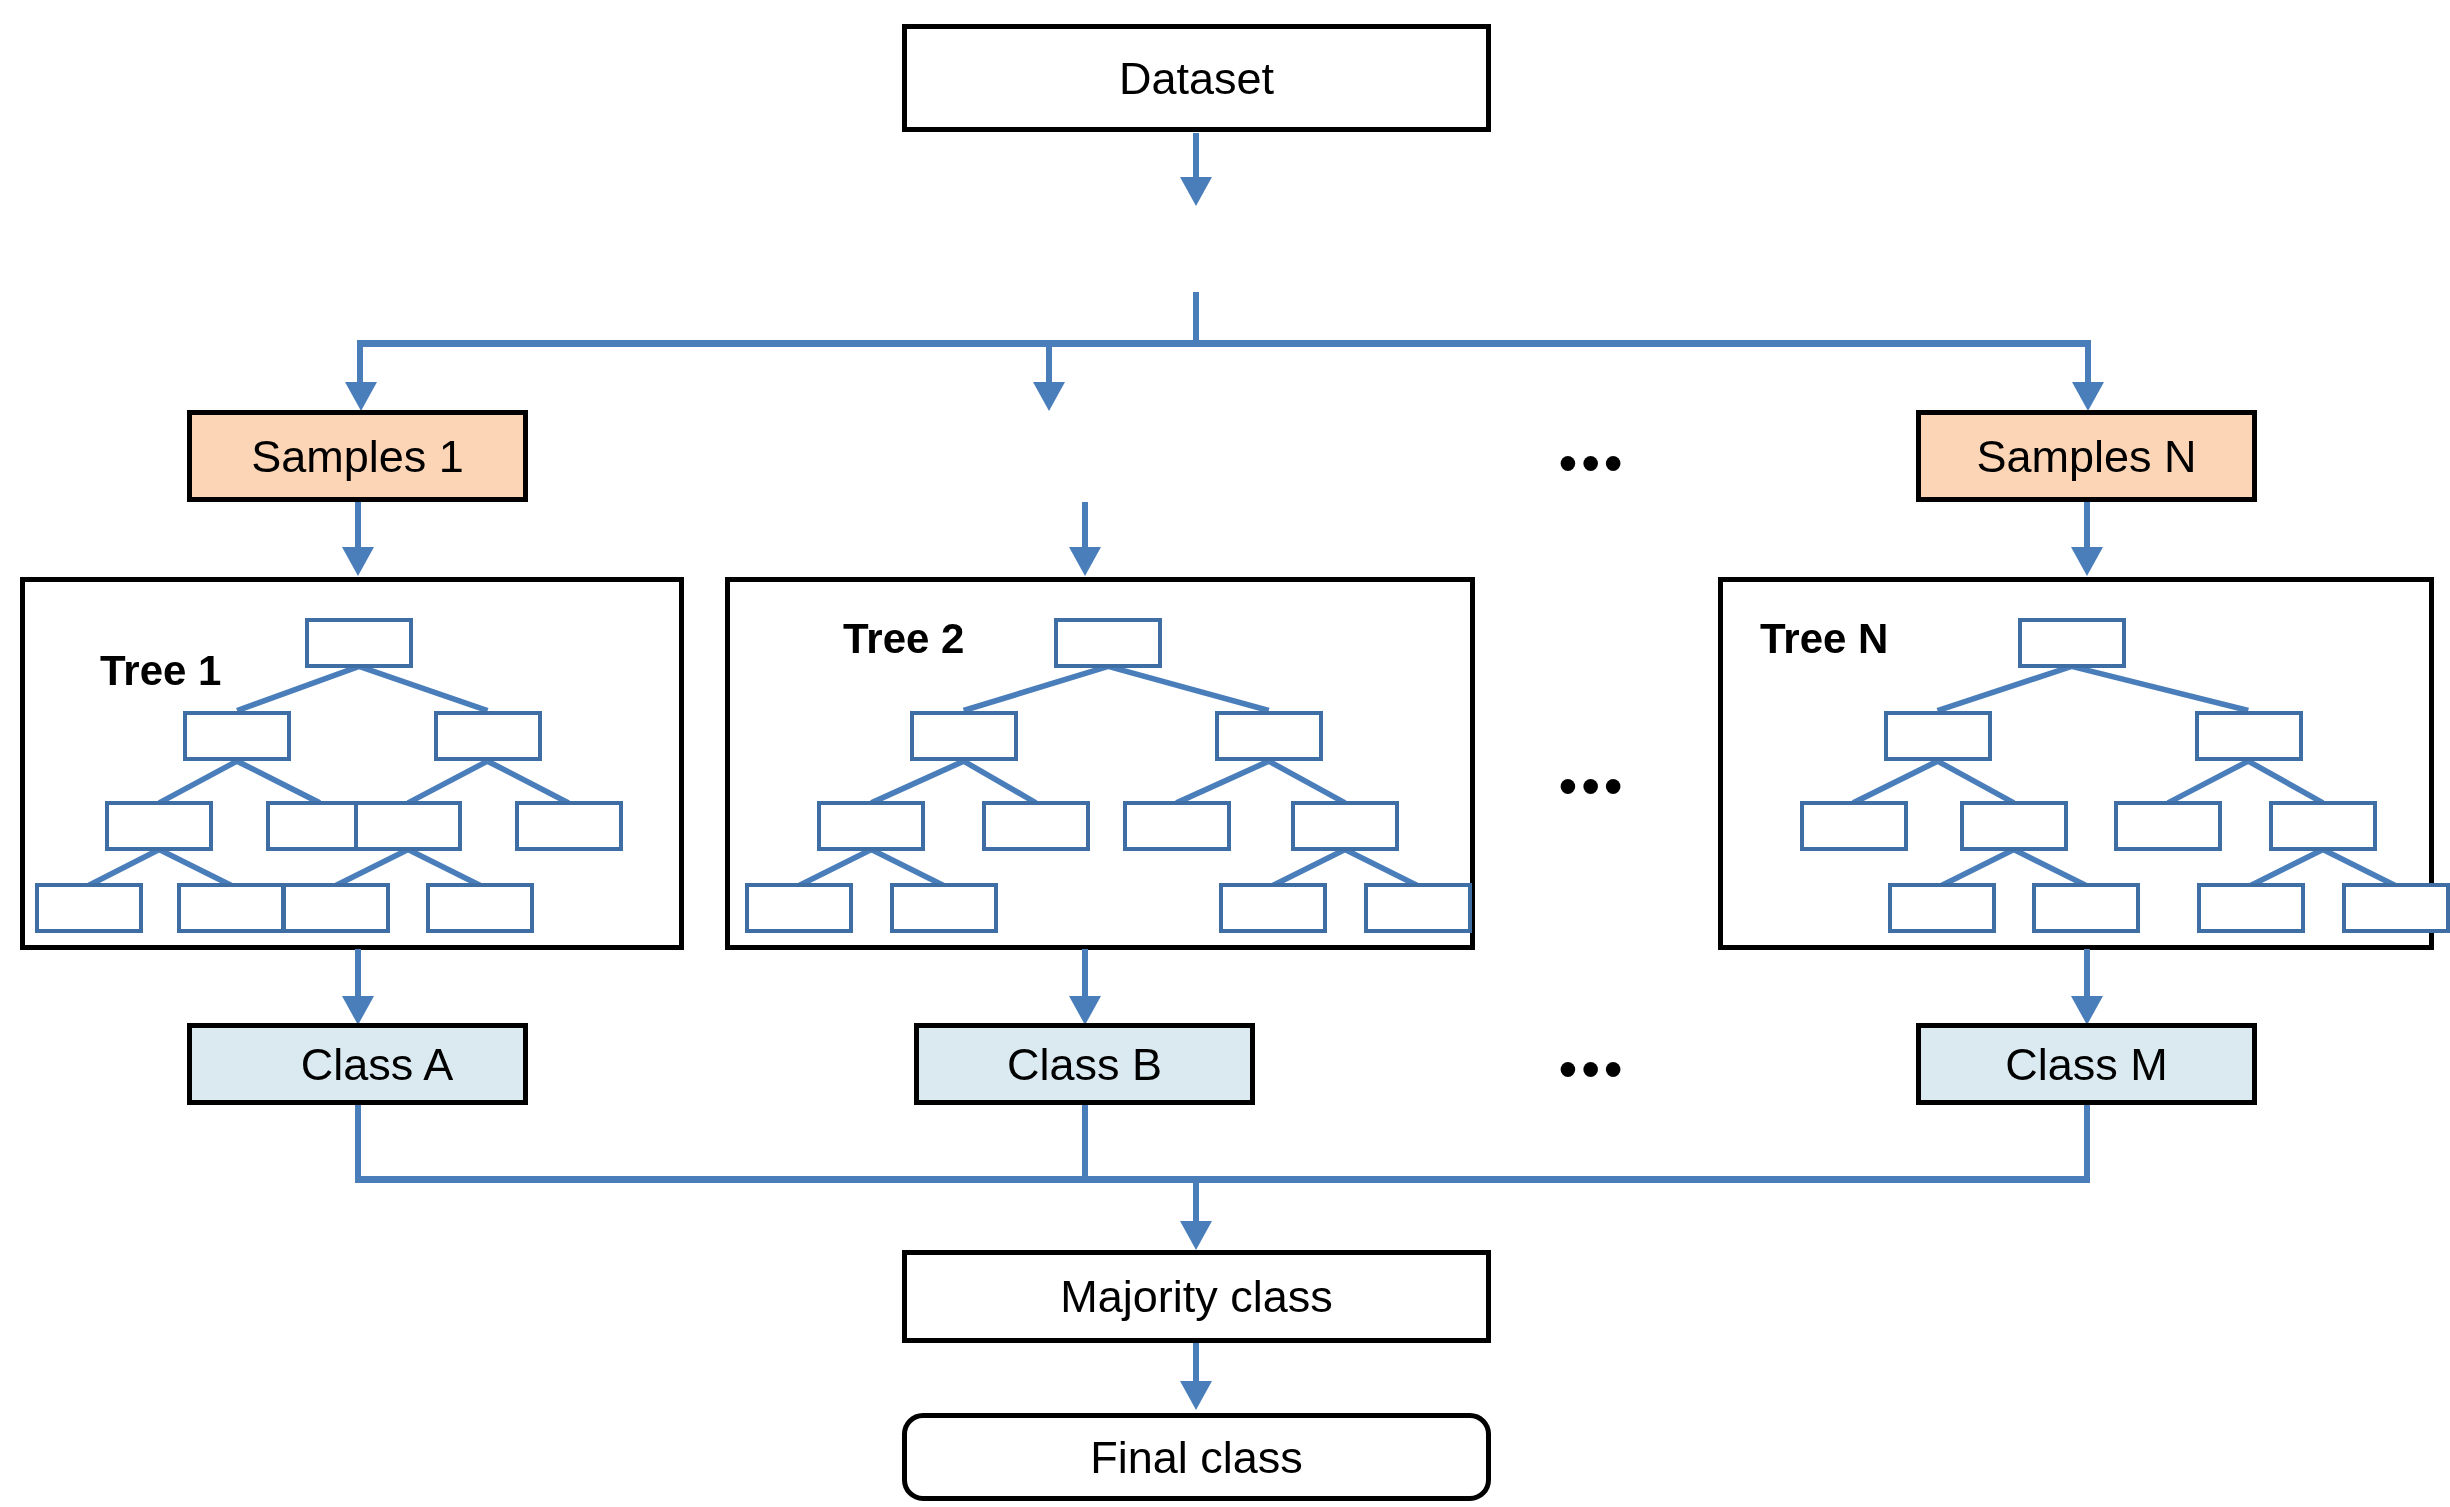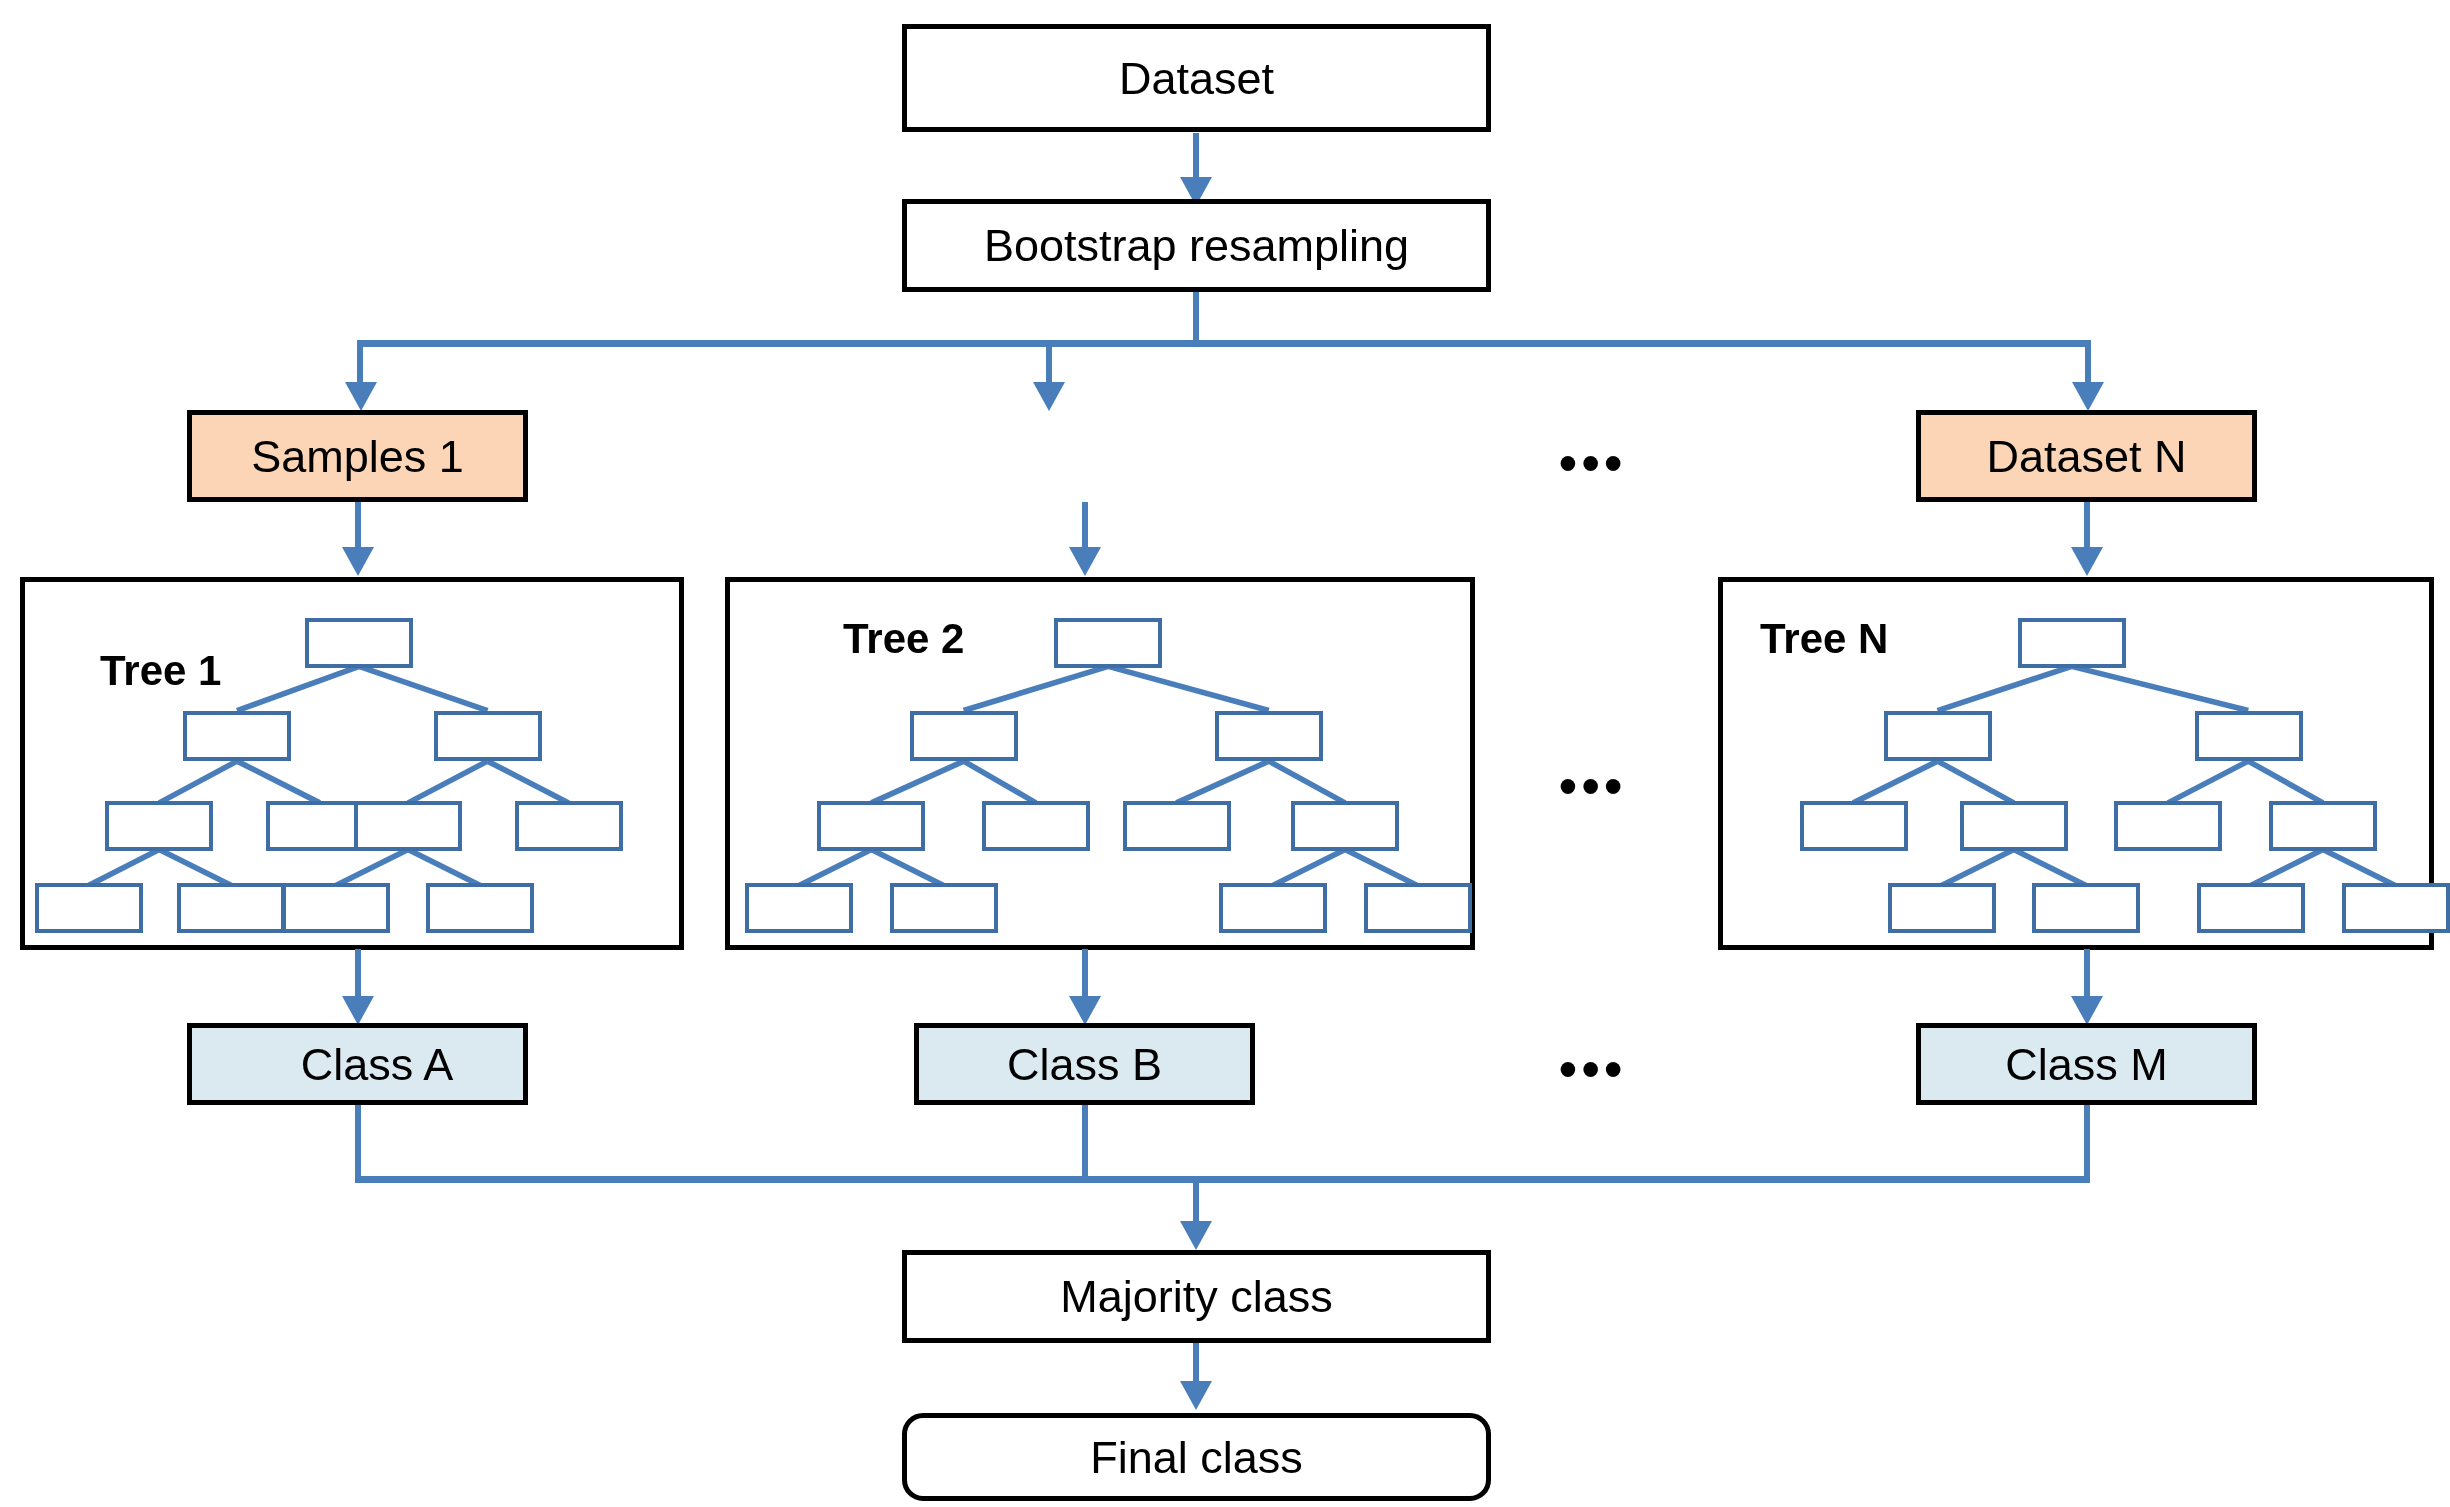--- a/index.html
+++ b/index.html
@@ -100,41 +100,38 @@
 
 <div id="canvas">
 
   <div class="node-box" style="left:902px; top:24px; width:589px; height:108px;">
     <span>Dataset</span>
   </div>
 
   <div class="vline" style="left:1193px; top:133px; height:55px;"></div>
   <div class="arrow-down" style="left:1180px; top:177px;"></div>
 
-  <div class="node-box" style="left:902px; top:199px; width:589px; height:93px;">
-    <span>Bootstrap resampling</span>
-  </div>
 
   <div class="vline" style="left:1193px; top:292px; height:53px;"></div>
   <div class="hline" style="left:357px; top:340px; width:1733px;"></div>
 
   <div class="vline" style="left:357px; top:340px; height:48px;"></div>
   <div class="arrow-down" style="left:345px; top:382px;"></div>
 
   <div class="vline" style="left:1046px; top:340px; height:48px;"></div>
   <div class="arrow-down" style="left:1033px; top:382px;"></div>
 
   <div class="vline" style="left:2085px; top:340px; height:48px;"></div>
   <div class="arrow-down" style="left:2072px; top:382px;"></div>
 
   <div class="node-box sample" style="left:187px; top:410px; width:341px; height:92px;">
     <span>Samples 1</span>
   </div>
   <div class="node-box sample" style="left:1916px; top:410px; width:341px; height:92px;">
-    <span>Dataset N</span>
+    <span>Samples N</span>
   </div>
 
   <div class="ellipsis" style="left:1559px; top:438px;">•••</div>
 
   <div class="vline" style="left:355px; top:502px; height:48px;"></div>
   <div class="arrow-down" style="left:342px; top:547px;"></div>
 
   <div class="vline" style="left:1082px; top:502px; height:48px;"></div>
   <div class="arrow-down" style="left:1069px; top:547px;"></div>
 

